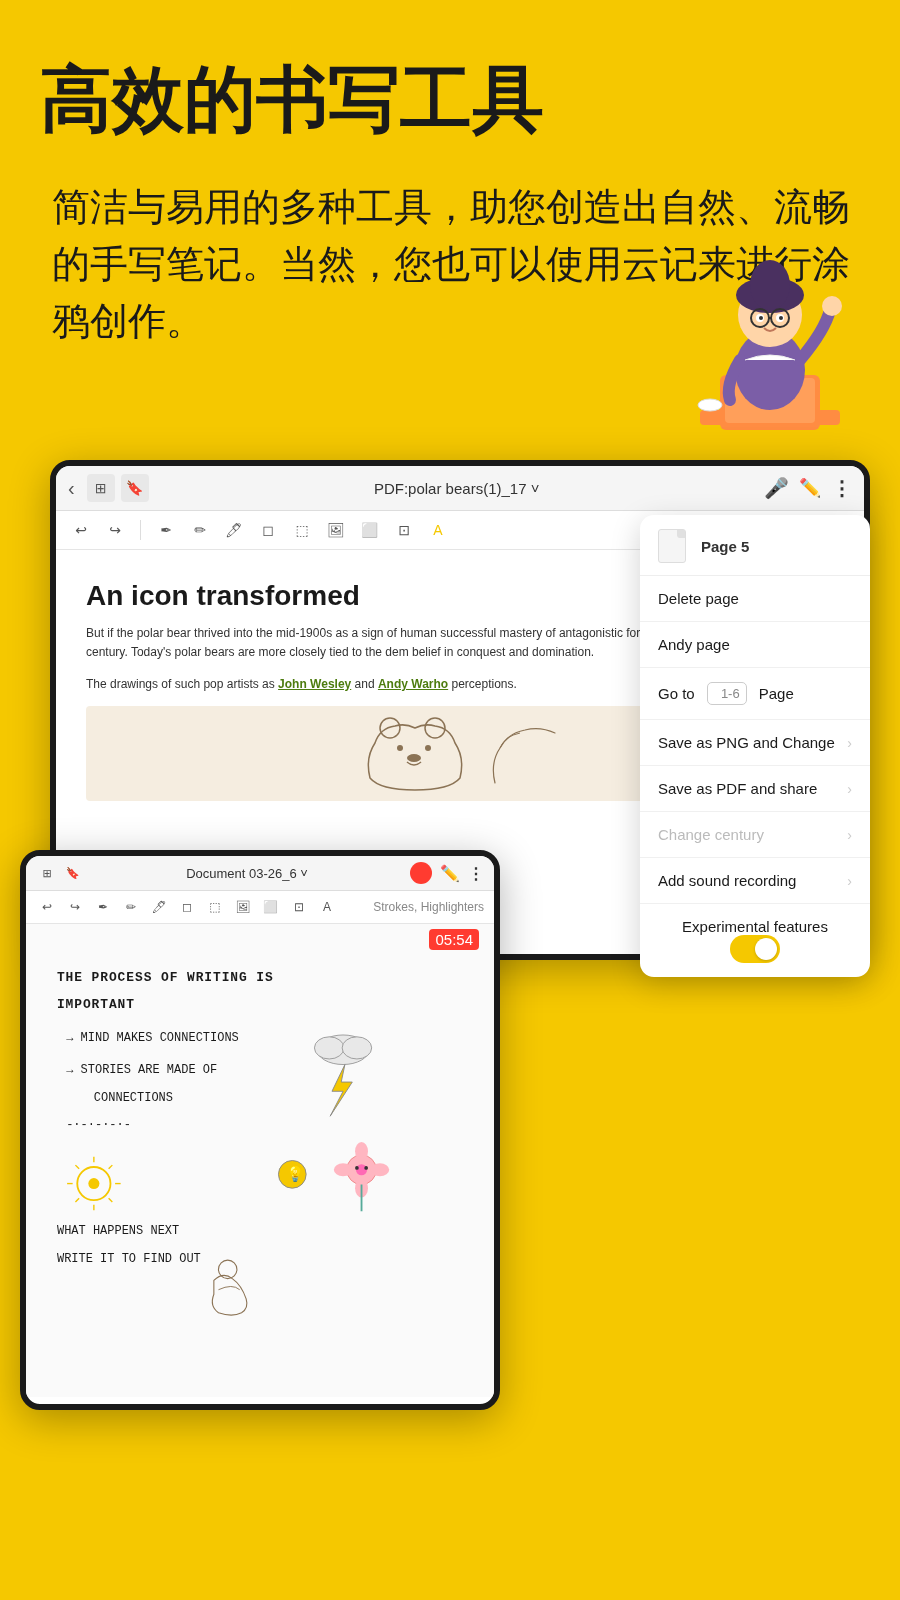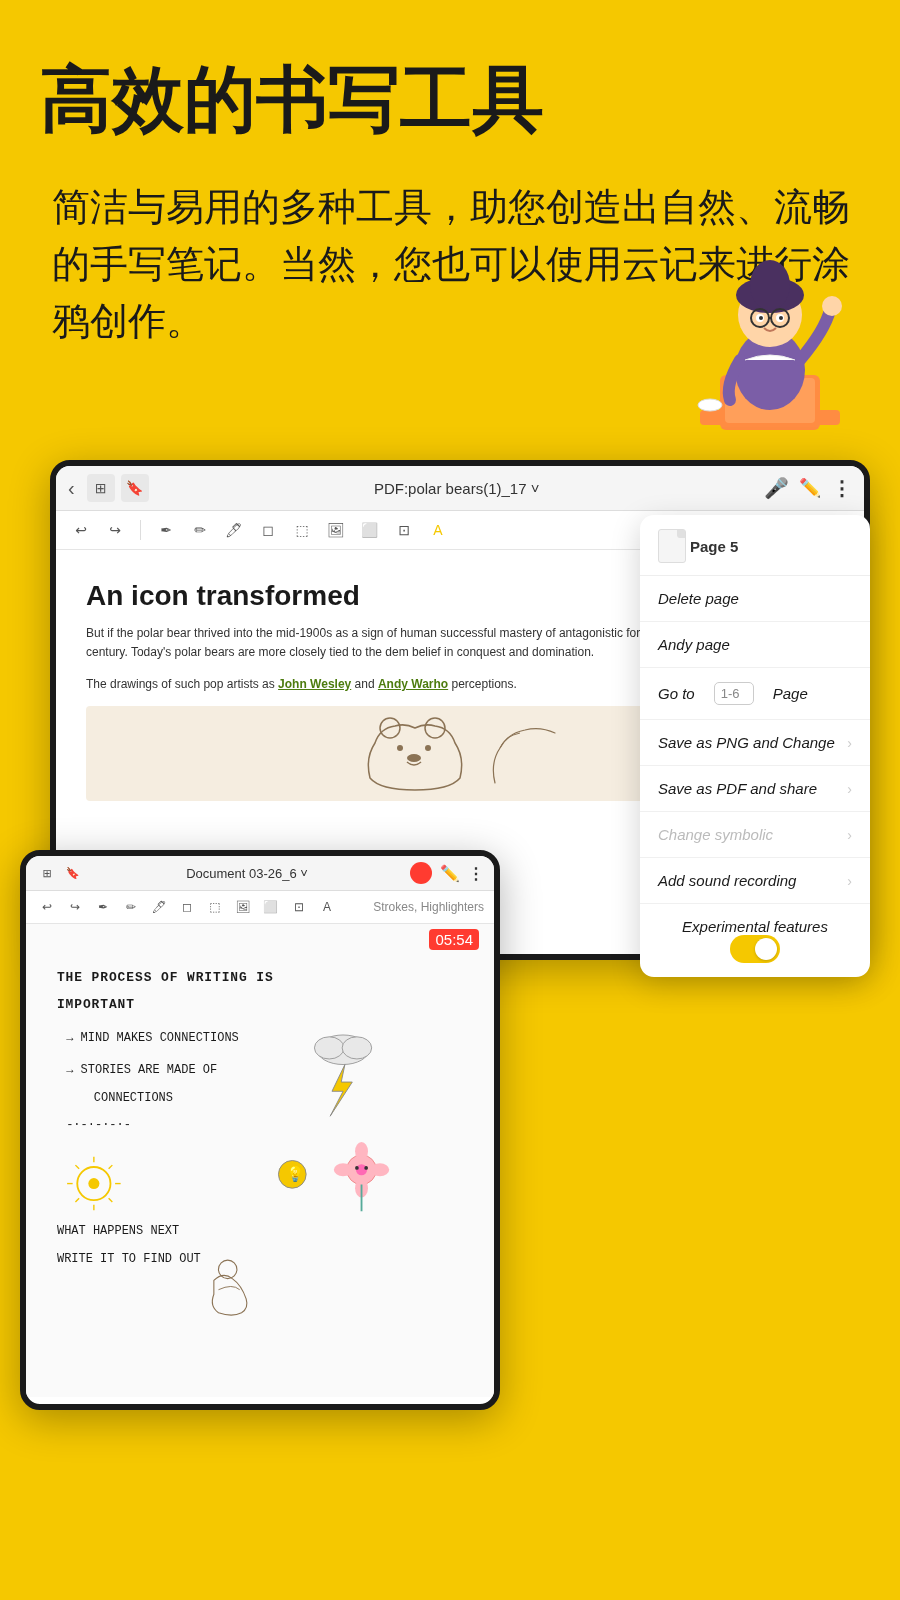--- a/index.html
+++ b/index.html
@@ -182,21 +182,21 @@
       border-radius: 14px;
       box-shadow: 0 8px 30px rgba(0,0,0,0.18);
       overflow: hidden;
       z-index: 10;
     }
     .context-menu-header {
       padding: 14px 18px 12px;
       border-bottom: 1px solid #eee;
       display: flex;
       align-items: center;
-      gap: 4px;
+      gap: 15px;
     }
     .page-icon {
       width: 28px;
       height: 34px;
       background: #f5f5f5;
       border: 1px solid #ddd;
       border-radius: 3px;
       display: flex;
       align-items: center;
       justify-content: center;
@@ -228,41 +228,40 @@
       justify-content: space-between;
       cursor: pointer;
     }
     .context-menu-item:last-child {
       border-bottom: none;
       flex-direction: column;
     }
     .menu-item-text {
       font-size: 15px;
       color: #1a1a1a;
-      font-style: italic;
     }
     .menu-item-text.disabled {
       color: #bbb;
     }
     .menu-chevron {
       color: #ccc;
       font-size: 14px;
     }
     .goto-row {
       display: flex;
       align-items: center;
-      gap: 19px;
+      gap: 12px;
     }
     .goto-input {
       width: 40px;
       border: 1px solid #ccc;
       border-radius: 5px;
       padding: 3px 6px;
       font-size: 13px;
-      text-align: left;
+      text-align: right;
       color: #888;
     }
     .toggle-switch {
       width: 50px;
       height: 28px;
       background: #F5C800;
       border-radius: 14px;
       position: relative;
       display: flex;
       align-items: center;
@@ -526,21 +525,21 @@
       <span class="menu-item-text">Save as PNG and Change</span>
       <span class="menu-chevron">›</span>
     </div>
 
     <div class="context-menu-item">
       <span class="menu-item-text">Save as PDF and share</span>
       <span class="menu-chevron">›</span>
     </div>
 
     <div class="context-menu-item">
-      <span class="menu-item-text disabled">Change symbolic</span>
+      <span class="menu-item-text disabled">Change century</span>
       <span class="menu-chevron">›</span>
     </div>
 
     <div class="context-menu-item">
       <span class="menu-item-text">Add sound recording</span>
       <span class="menu-chevron">›</span>
     </div>
 
     <div class="context-menu-item">
       <span class="menu-item-text">Experimental features</span>

